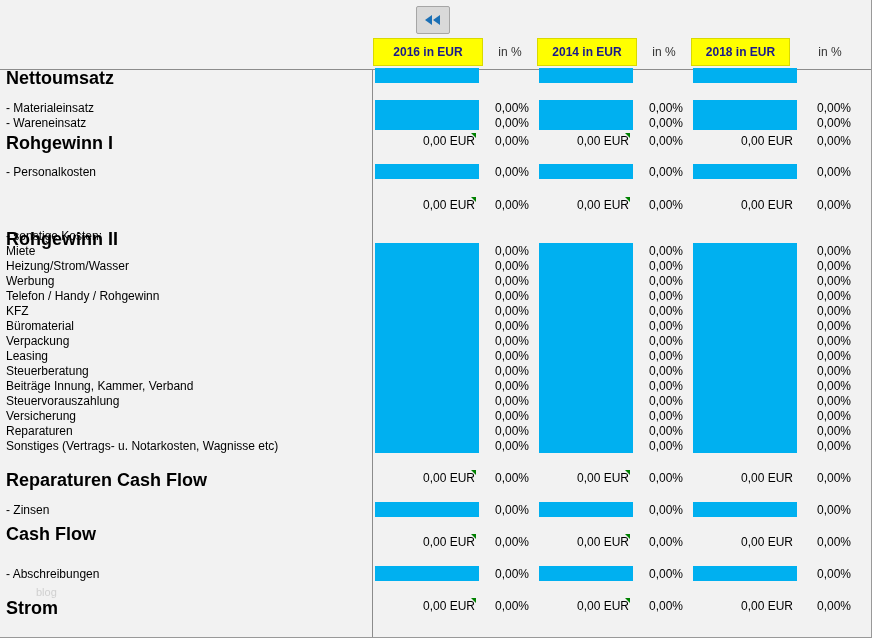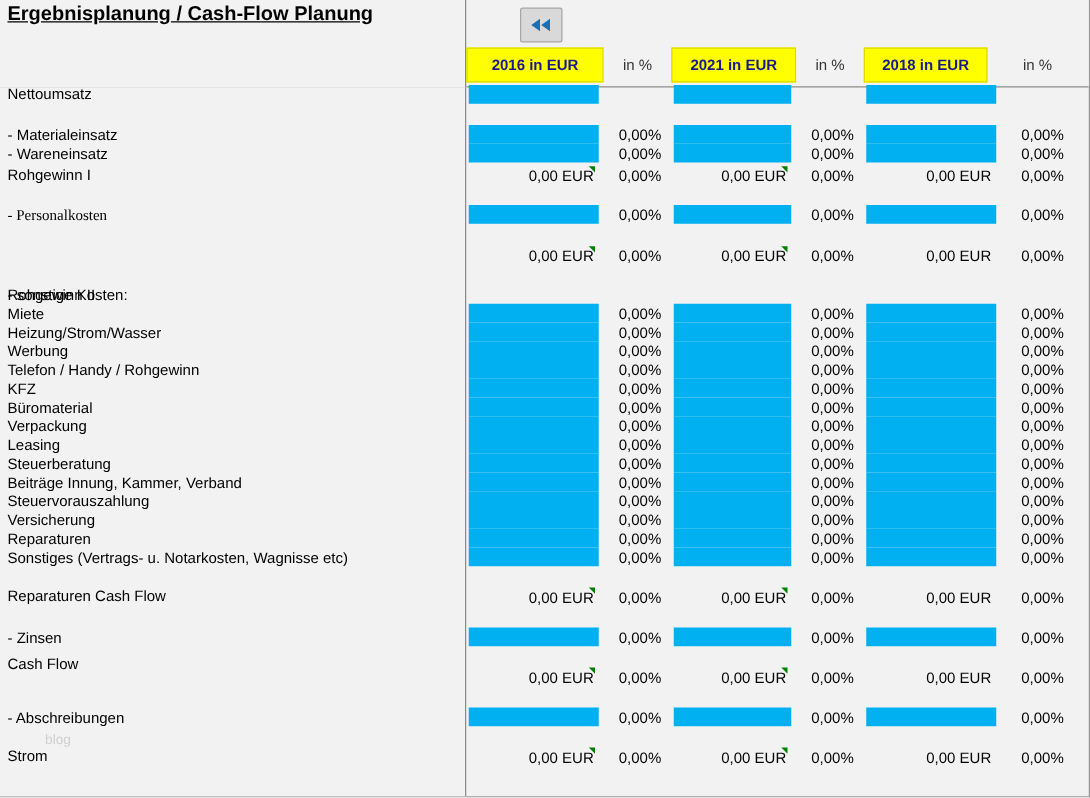--- a/index.html
+++ b/index.html
@@ -98,22 +98,22 @@
     box-sizing: border-box;
     background: #f2f2f2;
   }
   .row-label {
     position: absolute;
     left: 6px;
     font-size: 12px;
     white-space: nowrap;
   }
   .row-label.bold {
-    font-weight: normal;
-    font-size: 12px;
+    font-weight: bold;
+    font-size: 18px;
   }
 
   
   .bar {
     position: absolute;
     background: #00b0f0;
   }
   .val {
     position: absolute;
     text-align: right;
@@ -134,34 +134,31 @@
     font-size: 11px;
     color: #d0d0d0;
   }
 </style>
 </head>
 <body>
 
 <div id="sheet">
 
   <div class="header-band">
-    <div class="title-cell">
-      <div class="title-text">Ergebnisplanung / Cash-Flow Planung</div>
-    </div>
     <div class="back-button">
       <svg width="18" height="12" viewBox="0 0 18 12">
         <polygon points="8,1 8,11 1,6" fill="#1a6fb5"></polygon>
         <polygon points="16,1 16,11 9,6" fill="#1a6fb5"></polygon>
       </svg>
     </div>
 
     <div id="colheads">
         <div class="col-head year" style="left: 373px; width: 110px;">2016 in EUR</div>
         <div class="col-head pct" style="left: 483px; width: 54px;">in %</div>
-        <div class="col-head year" style="left: 537px; width: 100px;">2021 in EUR</div>
+        <div class="col-head year" style="left: 537px; width: 100px;">2014 in EUR</div>
         <div class="col-head pct" style="left: 637px; width: 54px;">in %</div>
         <div class="col-head year" style="left: 691px; width: 99px;">2018 in EUR</div>
         <div class="col-head pct" style="left: 801px; width: 58px;">in %</div>
       </div>
   </div>
 
   <div class="label-col"></div>
 
   <div id="rows">
       <div class="row-label bold" style="top: 68px;">Nettoumsatz</div>
@@ -182,21 +179,21 @@
       <div class="val" style="left: 637px; top: 116px; width: 46px;">0,00%</div>
       <div class="bar" style="left: 693px; top: 115px; width: 104px; height: 15px;"></div>
       <div class="val" style="left: 801px; top: 116px; width: 50px;">0,00%</div>
       <div class="row-label bold" style="top: 133px;">Rohgewinn I</div>
       <div class="val" style="left: 373px; top: 134px; width: 102px;">0,00 EUR<span class="mark"></span></div>
       <div class="val" style="left: 483px; top: 134px; width: 46px;">0,00%</div>
       <div class="val" style="left: 537px; top: 134px; width: 92px;">0,00 EUR<span class="mark"></span></div>
       <div class="val" style="left: 637px; top: 134px; width: 46px;">0,00%</div>
       <div class="val" style="left: 691px; top: 134px; width: 102px;">0,00 EUR</div>
       <div class="val" style="left: 801px; top: 134px; width: 50px;">0,00%</div>
-      <div class="row-label" style="top: 165px; font-family: Liberation Serif, serif;">- Personalkosten</div>
+      <div class="row-label" style="top: 165px;">- Personalkosten</div>
       <div class="bar" style="left: 375px; top: 164px; width: 104px; height: 15px;"></div>
       <div class="val" style="left: 483px; top: 165px; width: 46px;">0,00%</div>
       <div class="bar" style="left: 539px; top: 164px; width: 94px; height: 15px;"></div>
       <div class="val" style="left: 637px; top: 165px; width: 46px;">0,00%</div>
       <div class="bar" style="left: 693px; top: 164px; width: 104px; height: 15px;"></div>
       <div class="val" style="left: 801px; top: 165px; width: 50px;">0,00%</div>
       <div class="row-label bold" style="top: 197px; margin-top: 32px;">Rohgewinn II</div>
       <div class="val" style="left: 373px; top: 198px; width: 102px;">0,00 EUR<span class="mark"></span></div>
       <div class="val" style="left: 483px; top: 198px; width: 46px;">0,00%</div>
       <div class="val" style="left: 537px; top: 198px; width: 92px;">0,00 EUR<span class="mark"></span></div>

